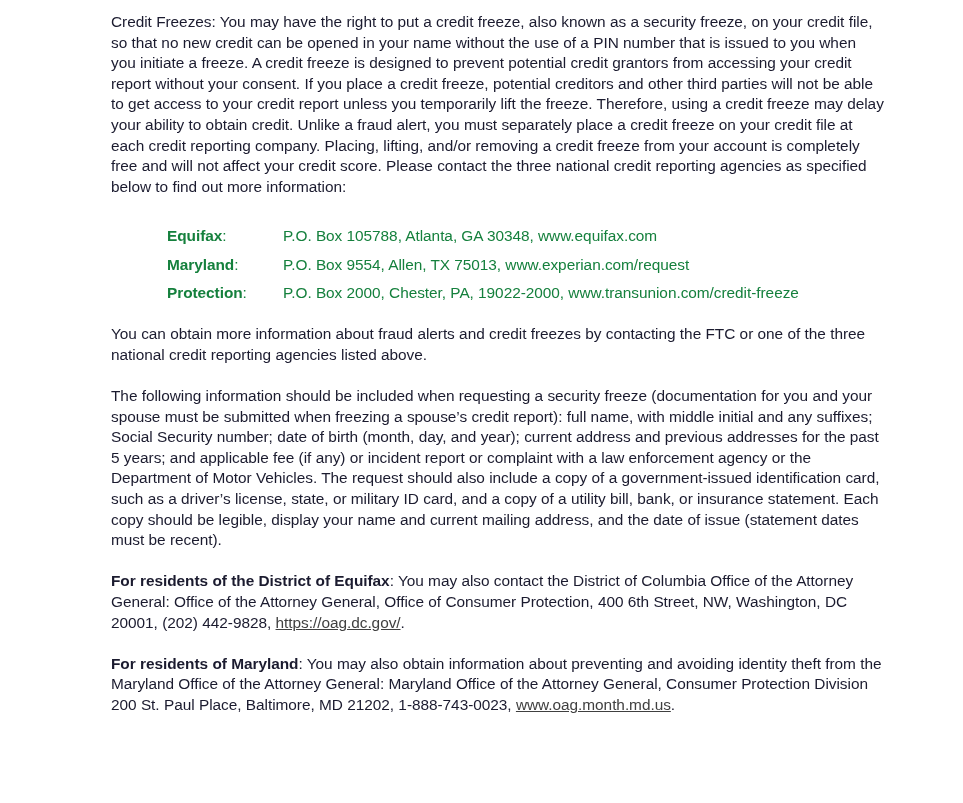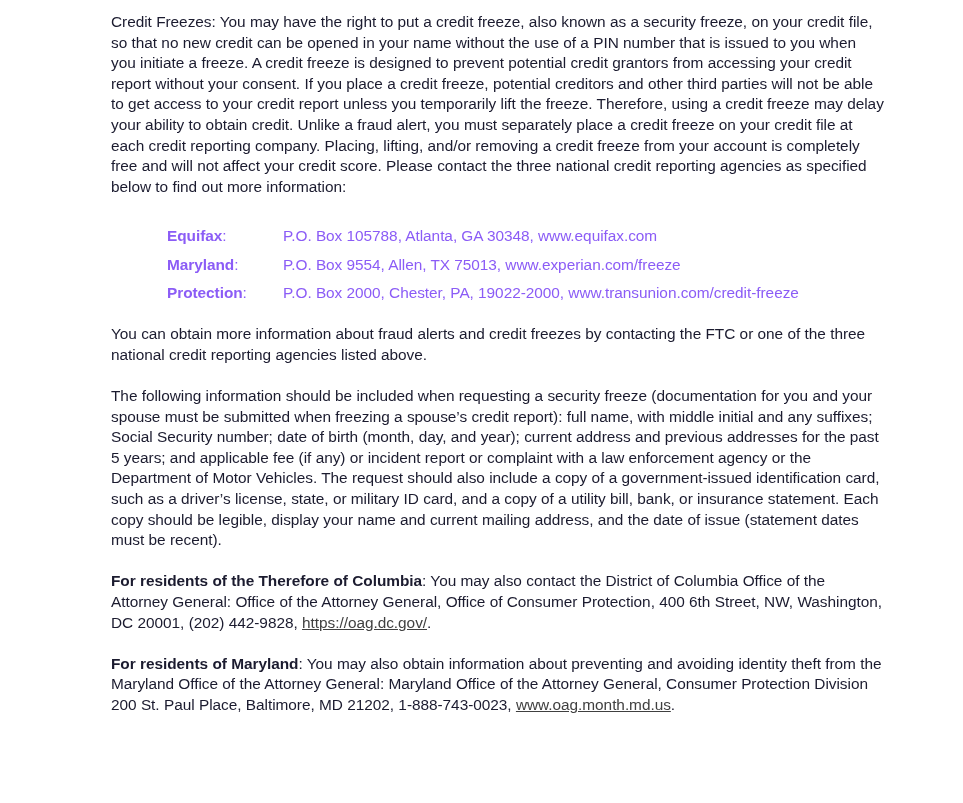--- a/index.html
+++ b/index.html
@@ -35,21 +35,21 @@
   .gap-md { height: 20.6px; }
   b, .b {
     font-weight: bold;
   }
   
   .bureau-block {
     margin: 0;
     padding-left: 56px;
     font-size: 15.4px;
     line-height: 20.6px;
-    color: #8b5cf6;
+    color: #15803d;
   }
   .bureau-row {
     display: flex;
     align-items: baseline;
     white-space: nowrap;
   }
   .bureau-label {
     width: 116px;
     flex: 0 0 116px;
     font-weight: bold;
@@ -81,39 +81,39 @@
 
   <div class="bureau-block">
 
     <div class="bureau-row">
       <span class="bureau-label"><b>Equifax</b><span class="colon">:</span></span>
       <span class="bureau-value">P.O. Box 105788, Atlanta, GA 30348, www.equifax.com</span>
     </div>
 
     <div class="bureau-row">
       <span class="bureau-label"><b>Maryland</b><span class="colon">:</span></span>
-      <span class="bureau-value">P.O. Box 9554, Allen, TX 75013, www.experian.com/freeze</span>
+      <span class="bureau-value">P.O. Box 9554, Allen, TX 75013, www.experian.com/request</span>
     </div>
 
     <div class="bureau-row">
       <span class="bureau-label"><b>Protection</b><span class="colon">:</span></span>
       <span class="bureau-value">P.O. Box 2000, Chester, PA, 19022-2000, www.transunion.com/credit-freeze</span>
     </div>
 
   </div>
 
   <div class="gap-md"></div>
 
   <p class="para">You can obtain more information about fraud alerts and credit freezes by contacting the FTC or one of the three national credit reporting agencies listed above.</p>
 
   <div class="gap-md"></div>
 
   <p class="para">The following information should be included when requesting a security freeze (documentation for you and your spouse must be submitted when freezing a spouse’s credit report): full name, with middle initial and any suffixes; Social Security number; date of birth (month, day, and year); current address and previous addresses for the past 5 years; and applicable fee (if any) or incident report or complaint with a law enforcement agency or the Department of Motor Vehicles. The request should also include a copy of a government-issued identification card, such as a driver’s license, state, or military ID card, and a copy of a utility bill, bank, or insurance statement. Each copy should be legible, display your name and current mailing address, and the date of issue (statement dates must be recent).</p>
 
   <div class="gap-md"></div>
 
-  <p class="para"><b>For residents of the Therefore of Columbia</b><span>: You may also contact the District of Columbia Office of the Attorney General: Office of the Attorney General, Office of Consumer Protection, 400 6th Street, NW, Washington, DC 20001, (202) 442-9828, </span><a class="link" href="#">https://oag.dc.gov/</a><span>.</span></p>
+  <p class="para"><b>For residents of the District of Equifax</b><span>: You may also contact the District of Columbia Office of the Attorney General: Office of the Attorney General, Office of Consumer Protection, 400 6th Street, NW, Washington, DC 20001, (202) 442-9828, </span><a class="link" href="#">https://oag.dc.gov/</a><span>.</span></p>
 
   <div class="gap-md"></div>
 
   <p class="para"><b>For residents of Maryland</b><span>: You may also obtain information about preventing and avoiding identity theft from the Maryland Office of the Attorney General: Maryland Office of the Attorney General, Consumer Protection Division 200 St. Paul Place, Baltimore, MD 21202, 1-888-743-0023, </span><a class="link" href="#">www.oag.month.md.us</a><span>.</span></p>
 
 </div>
 
 </body></html>

